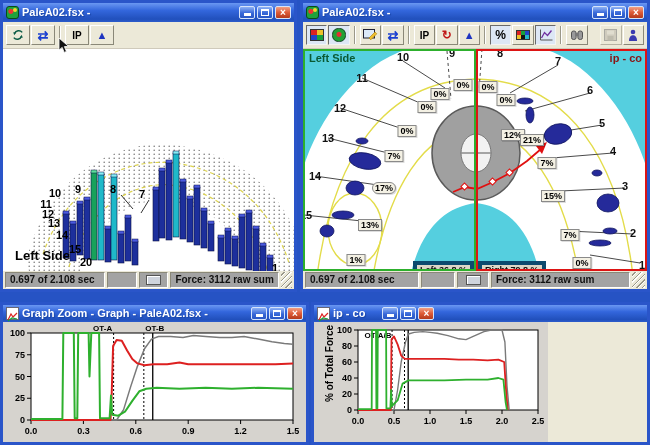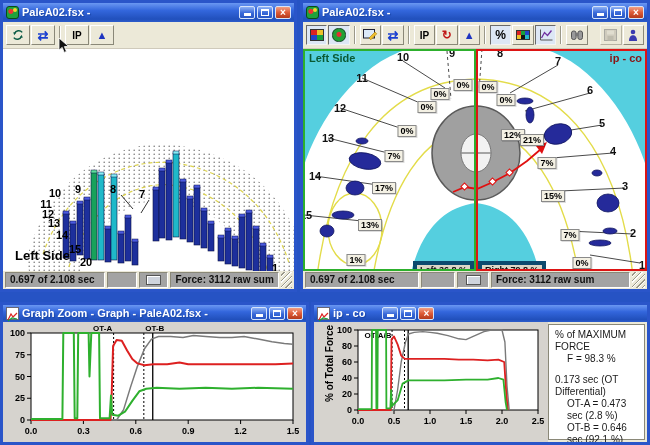--- a/index.html
+++ b/index.html
@@ -359,21 +359,21 @@
         <div class="tnum" style="position: absolute; left: 299px; top: 74px;">5</div>
         <div class="tnum" style="position: absolute; left: 310px; top: 102px;">4</div>
         <div class="tnum" style="position: absolute; left: 322px; top: 137px;">3</div>
         <div class="tnum" style="position: absolute; left: 330px; top: 184px;">2</div>
         <div class="tnum" style="position: absolute; left: 339px; top: 216px;">1</div>
         <div class="pct" style="position: absolute; left: 160px; top: 36px;">0%</div>
         <div class="pct" style="position: absolute; left: 137px; top: 45px;">0%</div>
         <div class="pct" style="position: absolute; left: 124px; top: 58px;">0%</div>
         <div class="pct" style="position: absolute; left: 104px; top: 82px;">0%</div>
         <div class="pct" style="position: absolute; left: 91px; top: 107px;">7%</div>
-        <div class="pct" style="position: absolute; left: 81px; top: 139px;">17%</div>
+        <div class="pct" style="position: absolute; left: 81px; top: 139px; border-radius: 6px;">17%</div>
         <div class="pct" style="position: absolute; left: 67px; top: 176px;">13%</div>
         <div class="pct" style="position: absolute; left: 53px; top: 211px;">1%</div>
         <div class="pct" style="position: absolute; left: 185px; top: 38px;">0%</div>
         <div class="pct" style="position: absolute; left: 203px; top: 51px;">0%</div>
         <div class="pct" style="position: absolute; left: 210px; top: 66px; margin-top: 20px;">12%</div>
         <div class="pct" style="position: absolute; left: 229px; top: 91px;">21%</div>
         <div class="pct" style="position: absolute; left: 244px; top: 114px;">7%</div>
         <div class="pct" style="position: absolute; left: 250px; top: 147px;">15%</div>
         <div class="pct" style="position: absolute; left: 267px; top: 186px;">7%</div>
         <div class="pct" style="position: absolute; left: 279px; top: 214px;">0%</div>
@@ -507,24 +507,15 @@
             <text x="38" y="11" text-anchor="end" class="tick">100</text>
             <line x1="78.056" y1="8" x2="78.056" y2="88" stroke="#000" stroke-width="1" stroke-dasharray="2,2"></line>
             <text x="64.056" y="16" text-anchor="middle" class="vlab">OT-A/B</text>
             <line x1="90.512" y1="8" x2="90.512" y2="88" stroke="#000" stroke-width="1" stroke-dasharray="2,2"></line>
             <line x1="94.184" y1="8" x2="94.184" y2="88" stroke="#000" stroke-width="1.3"></line>
             <polyline points="44.0,88.0 80.0,88.0 83.6,68.0 87.2,40.0 91.5,20.0 94.4,12.0 100.2,10.4 108.8,9.6 116.0,10.4 123.2,11.2 134.0,13.6 144.8,16.8 152.0,17.6 159.2,14.4 170.0,9.6 177.2,8.0 184.4,8.0 188.0,8.0 190.9,20.0 193.0,64.0 195.2,88.0" fill="none" stroke="#7a7a7a" stroke-width="1.4" stroke-linejoin="round"></polyline>
             <polyline points="44.0,88.0 76.8,88.0 77.5,17.6 80.0,14.4 83.6,22.4 87.2,33.6 90.8,36.8 101.6,36.8 116.0,36.8 130.4,36.8 144.8,37.6 159.2,37.6 173.6,38.4 184.4,37.6 190.2,40.0 192.3,72.0 193.8,88.0" fill="none" stroke="#dd2020" stroke-width="1.8" stroke-linejoin="round"></polyline>
             <polyline points="44.0,87.2 57.7,87.2 58.0,8.0 62.0,8.0 62.4,86.4 63.4,86.4 63.8,8.0 72.1,8.0 72.4,86.4 76.4,86.4 77.1,68.0 77.8,84.0 83.6,78.4 88.6,61.6 94.4,58.4 108.8,58.4 130.4,58.4 152.0,57.6 173.6,57.6 184.4,56.0 189.4,57.6 191.6,80.0 193.0,88.0" fill="none" stroke="#2eb02e" stroke-width="1.8" stroke-linejoin="round"></polyline>
           </svg>
       </div>
-      <div class="g4-panel">
-        <div>% of MAXIMUM FORCE</div>
-        <div class="ind">F = 98.3 %</div>
-        <div class="gapline"></div>
-        <div>0.173 sec (OT Differential)</div>
-        <div class="ind">OT-A = 0.473 sec (2.8 %)</div>
-        <div class="ind">OT-B = 0.646 sec (92.1 %)</div>
-
-      </div>
     </div>
   </div>
 </div>
 
 </body></html>

